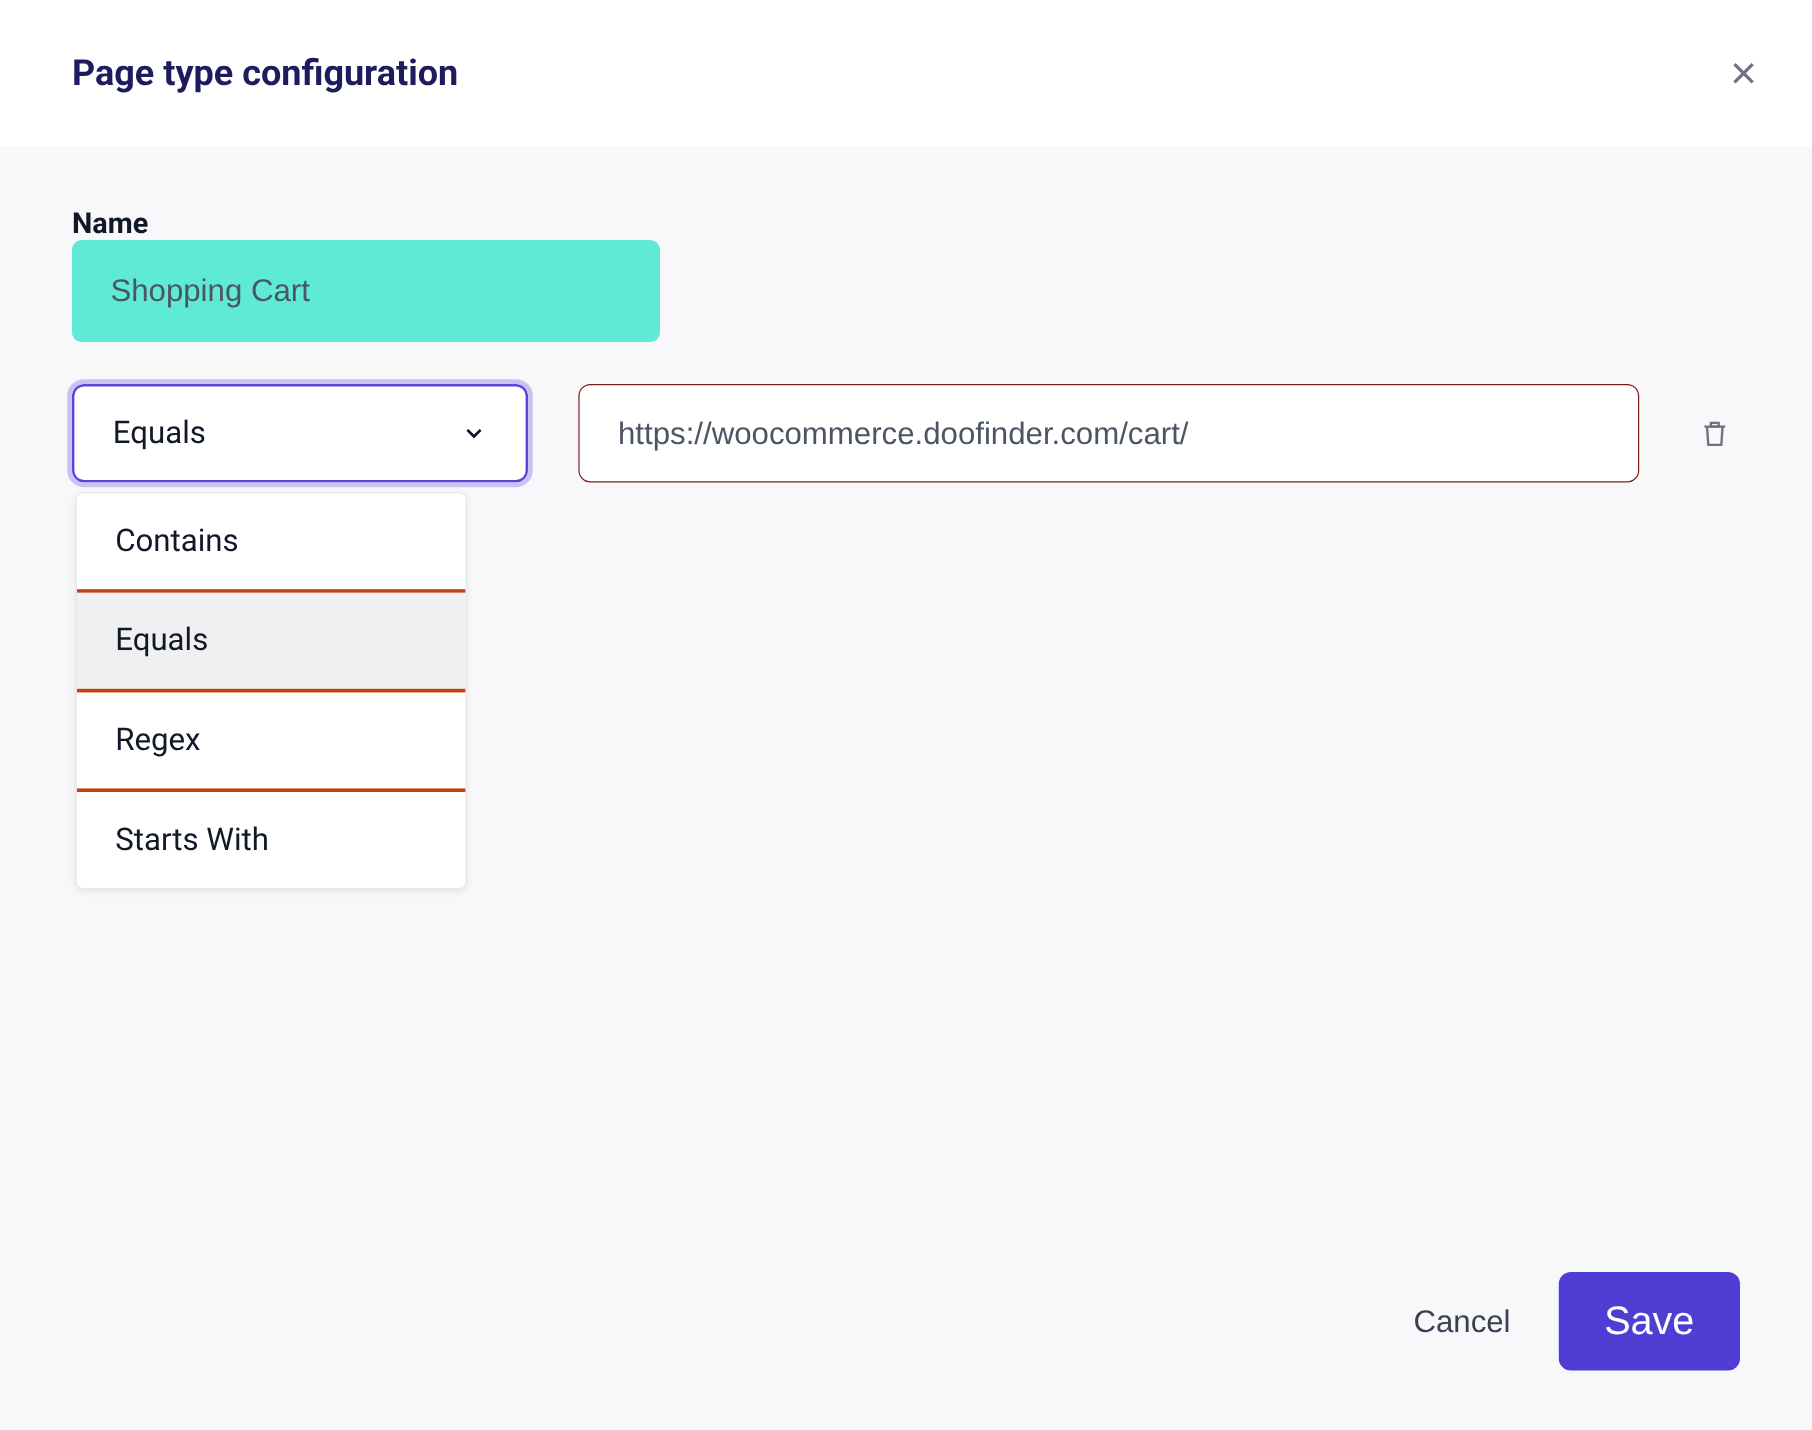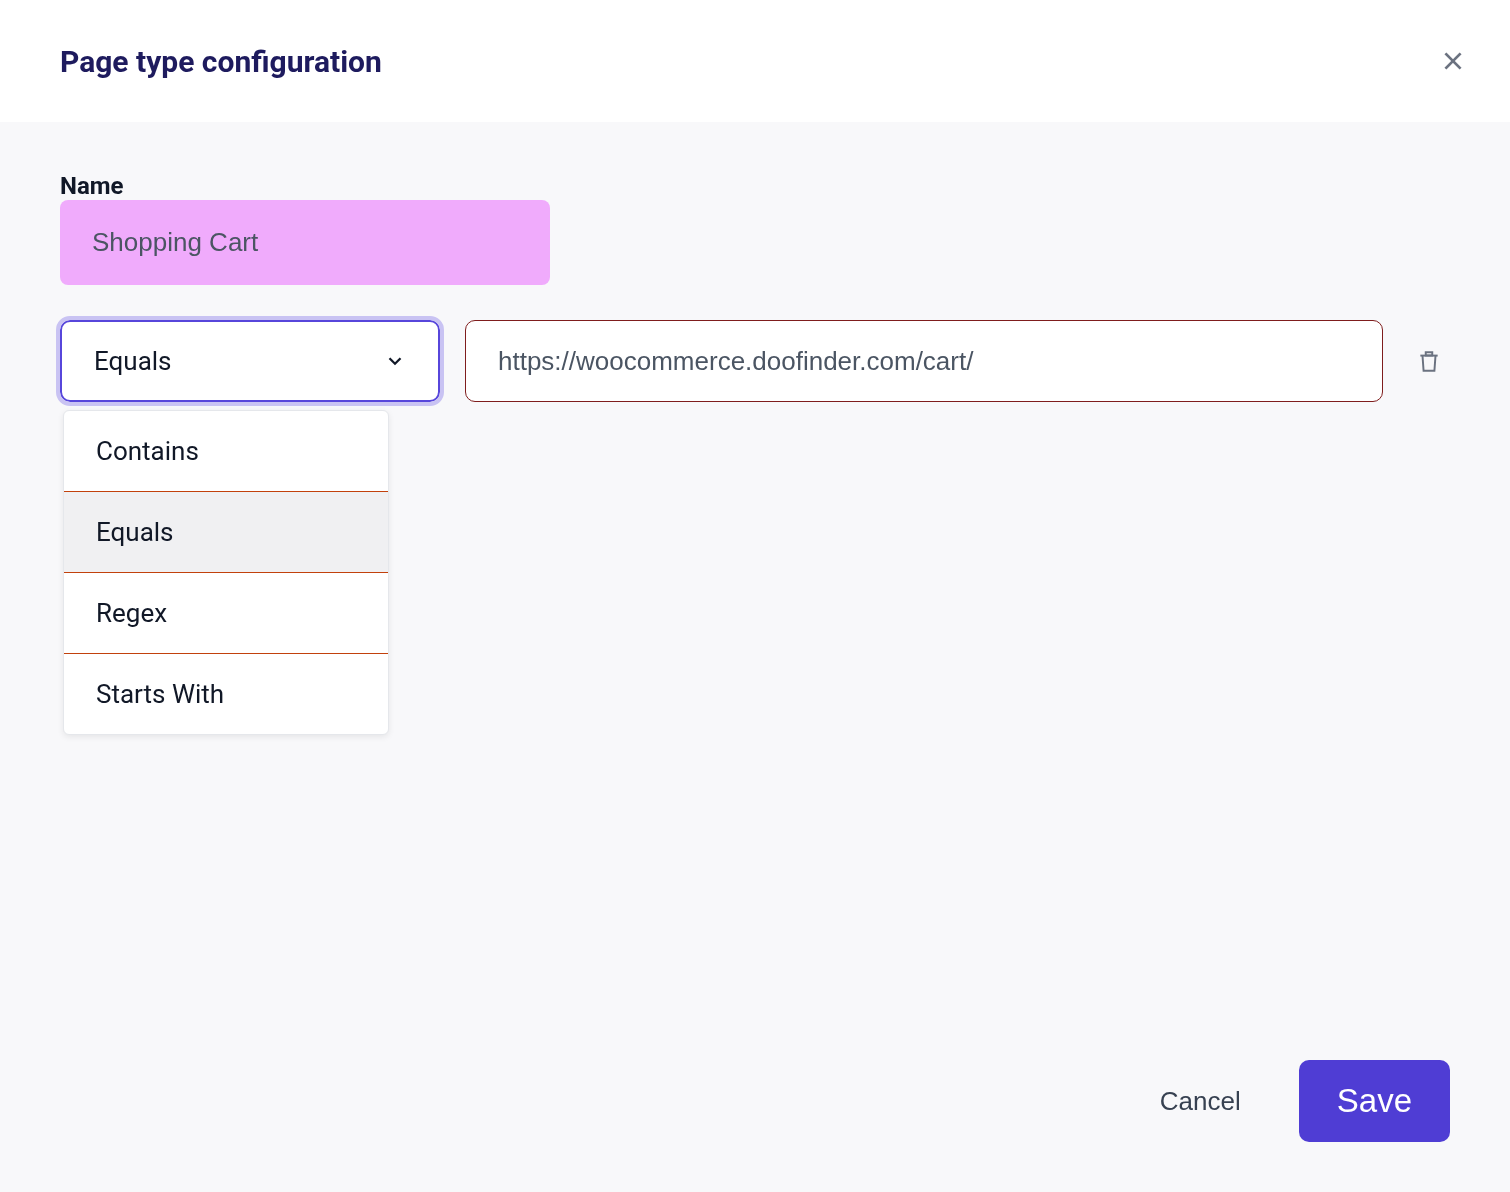--- a/index.html
+++ b/index.html
@@ -57,35 +57,35 @@
     }
     .field-label {
       font-size: 24px;
       font-weight: 700;
       color: #111827;
       display: block;
     }
     .name-input {
       width: 490px;
       height: 85px;
-      background: #f0abfc;
+      background: #5eead4;
       border: none;
       border-radius: 8px;
       padding: 0 32px;
       font-size: 26px;
       color: #4b5563;
       margin-bottom: 35px;
     }
     .name-input::placeholder {
       color: #4b5563;
     }
     .rule-row {
       display: flex;
       align-items: center;
-      gap: 25px;
+      gap: 42px;
       position: relative;
     }
     .select-wrapper {
       position: relative;
     }
     .operator-select {
       width: 380px;
       height: 82px;
       background: #ffffff;
       border: 2px solid #5746db;
@@ -143,35 +143,35 @@
       border-radius: 6px;
       box-shadow: 0 2px 6px rgba(0,0,0,0.08);
       z-index: 10;
       overflow: hidden;
     }
     .dropdown-option {
       padding: 25px 32px;
       font-size: 26px;
       color: #111827;
       cursor: pointer;
-      border-bottom: 1px solid #c2410c;
+      border-bottom: 3px solid #c2410c;
     }
     .dropdown-option:last-child {
       border-bottom: none;
     }
     .dropdown-option.selected {
       background: #f0f0f2;
     }
     .modal-footer {
       position: absolute;
       bottom: 50px;
       right: 60px;
       display: flex;
       align-items: center;
-      gap: 48px;
+      gap: 30px;
     }
     .cancel-button {
       background: none;
       border: none;
       font-size: 26px;
       color: #374151;
       cursor: pointer;
       padding: 20px 10px;
     }
     .save-button {

